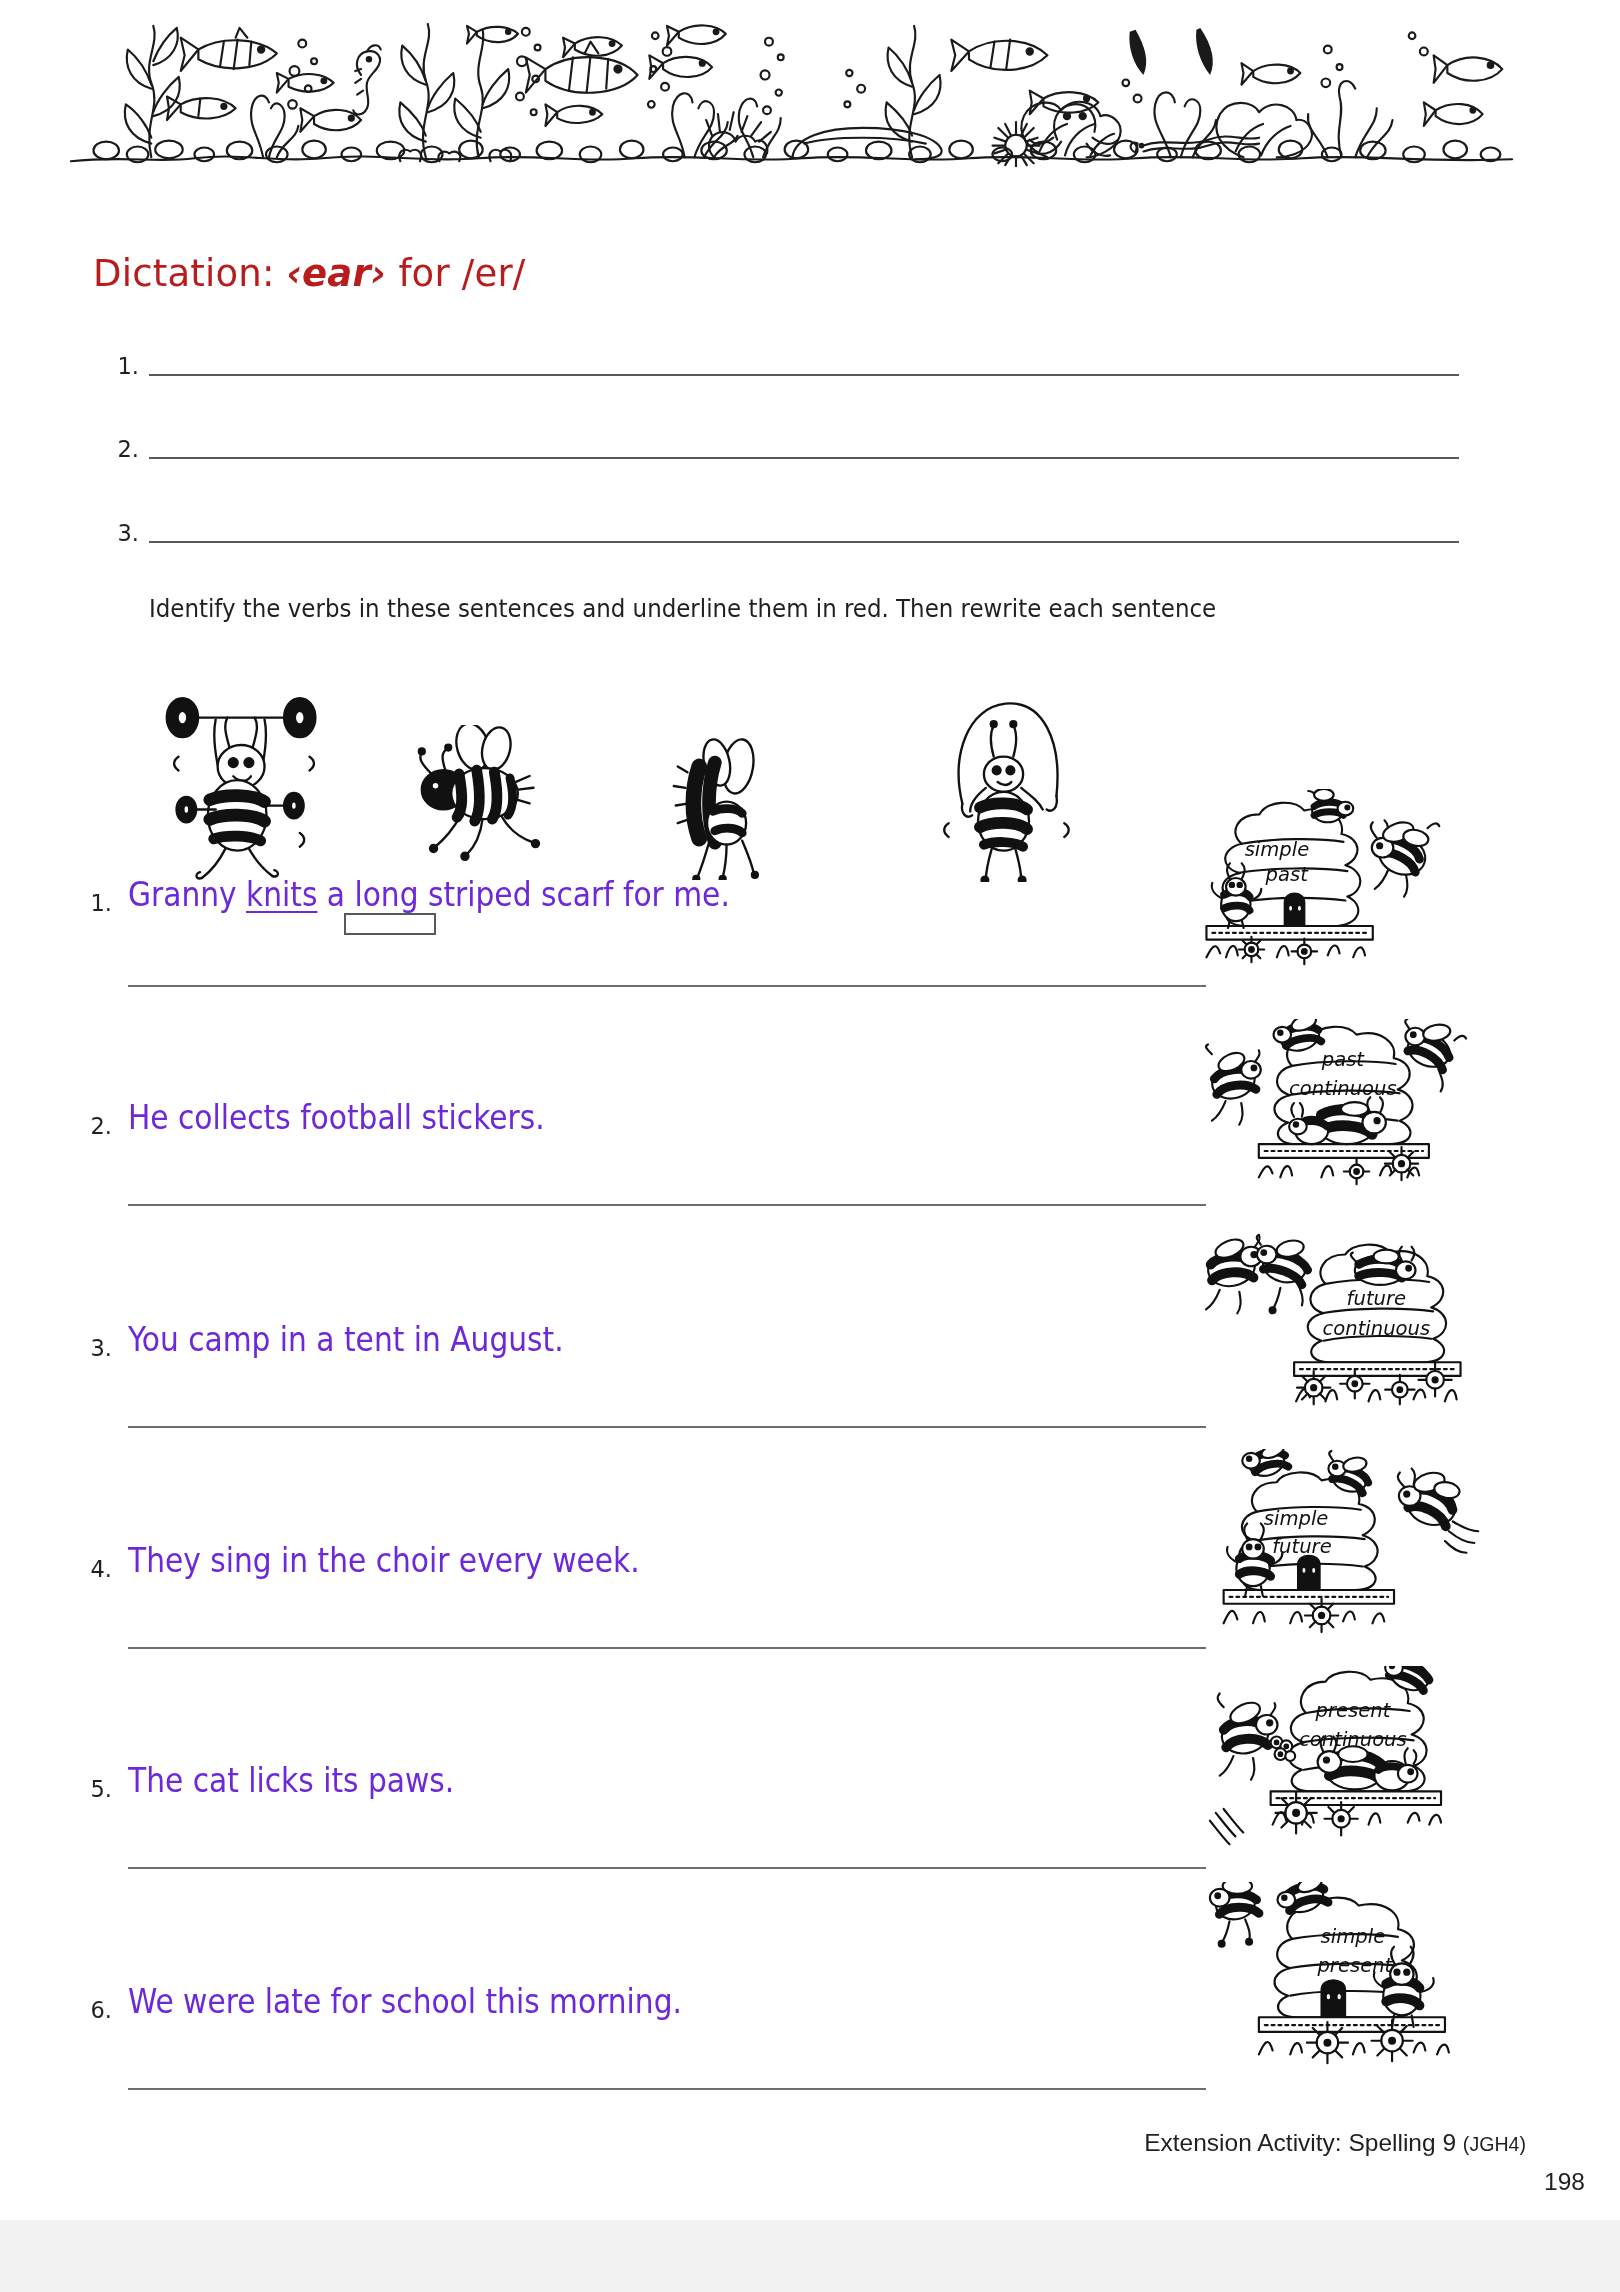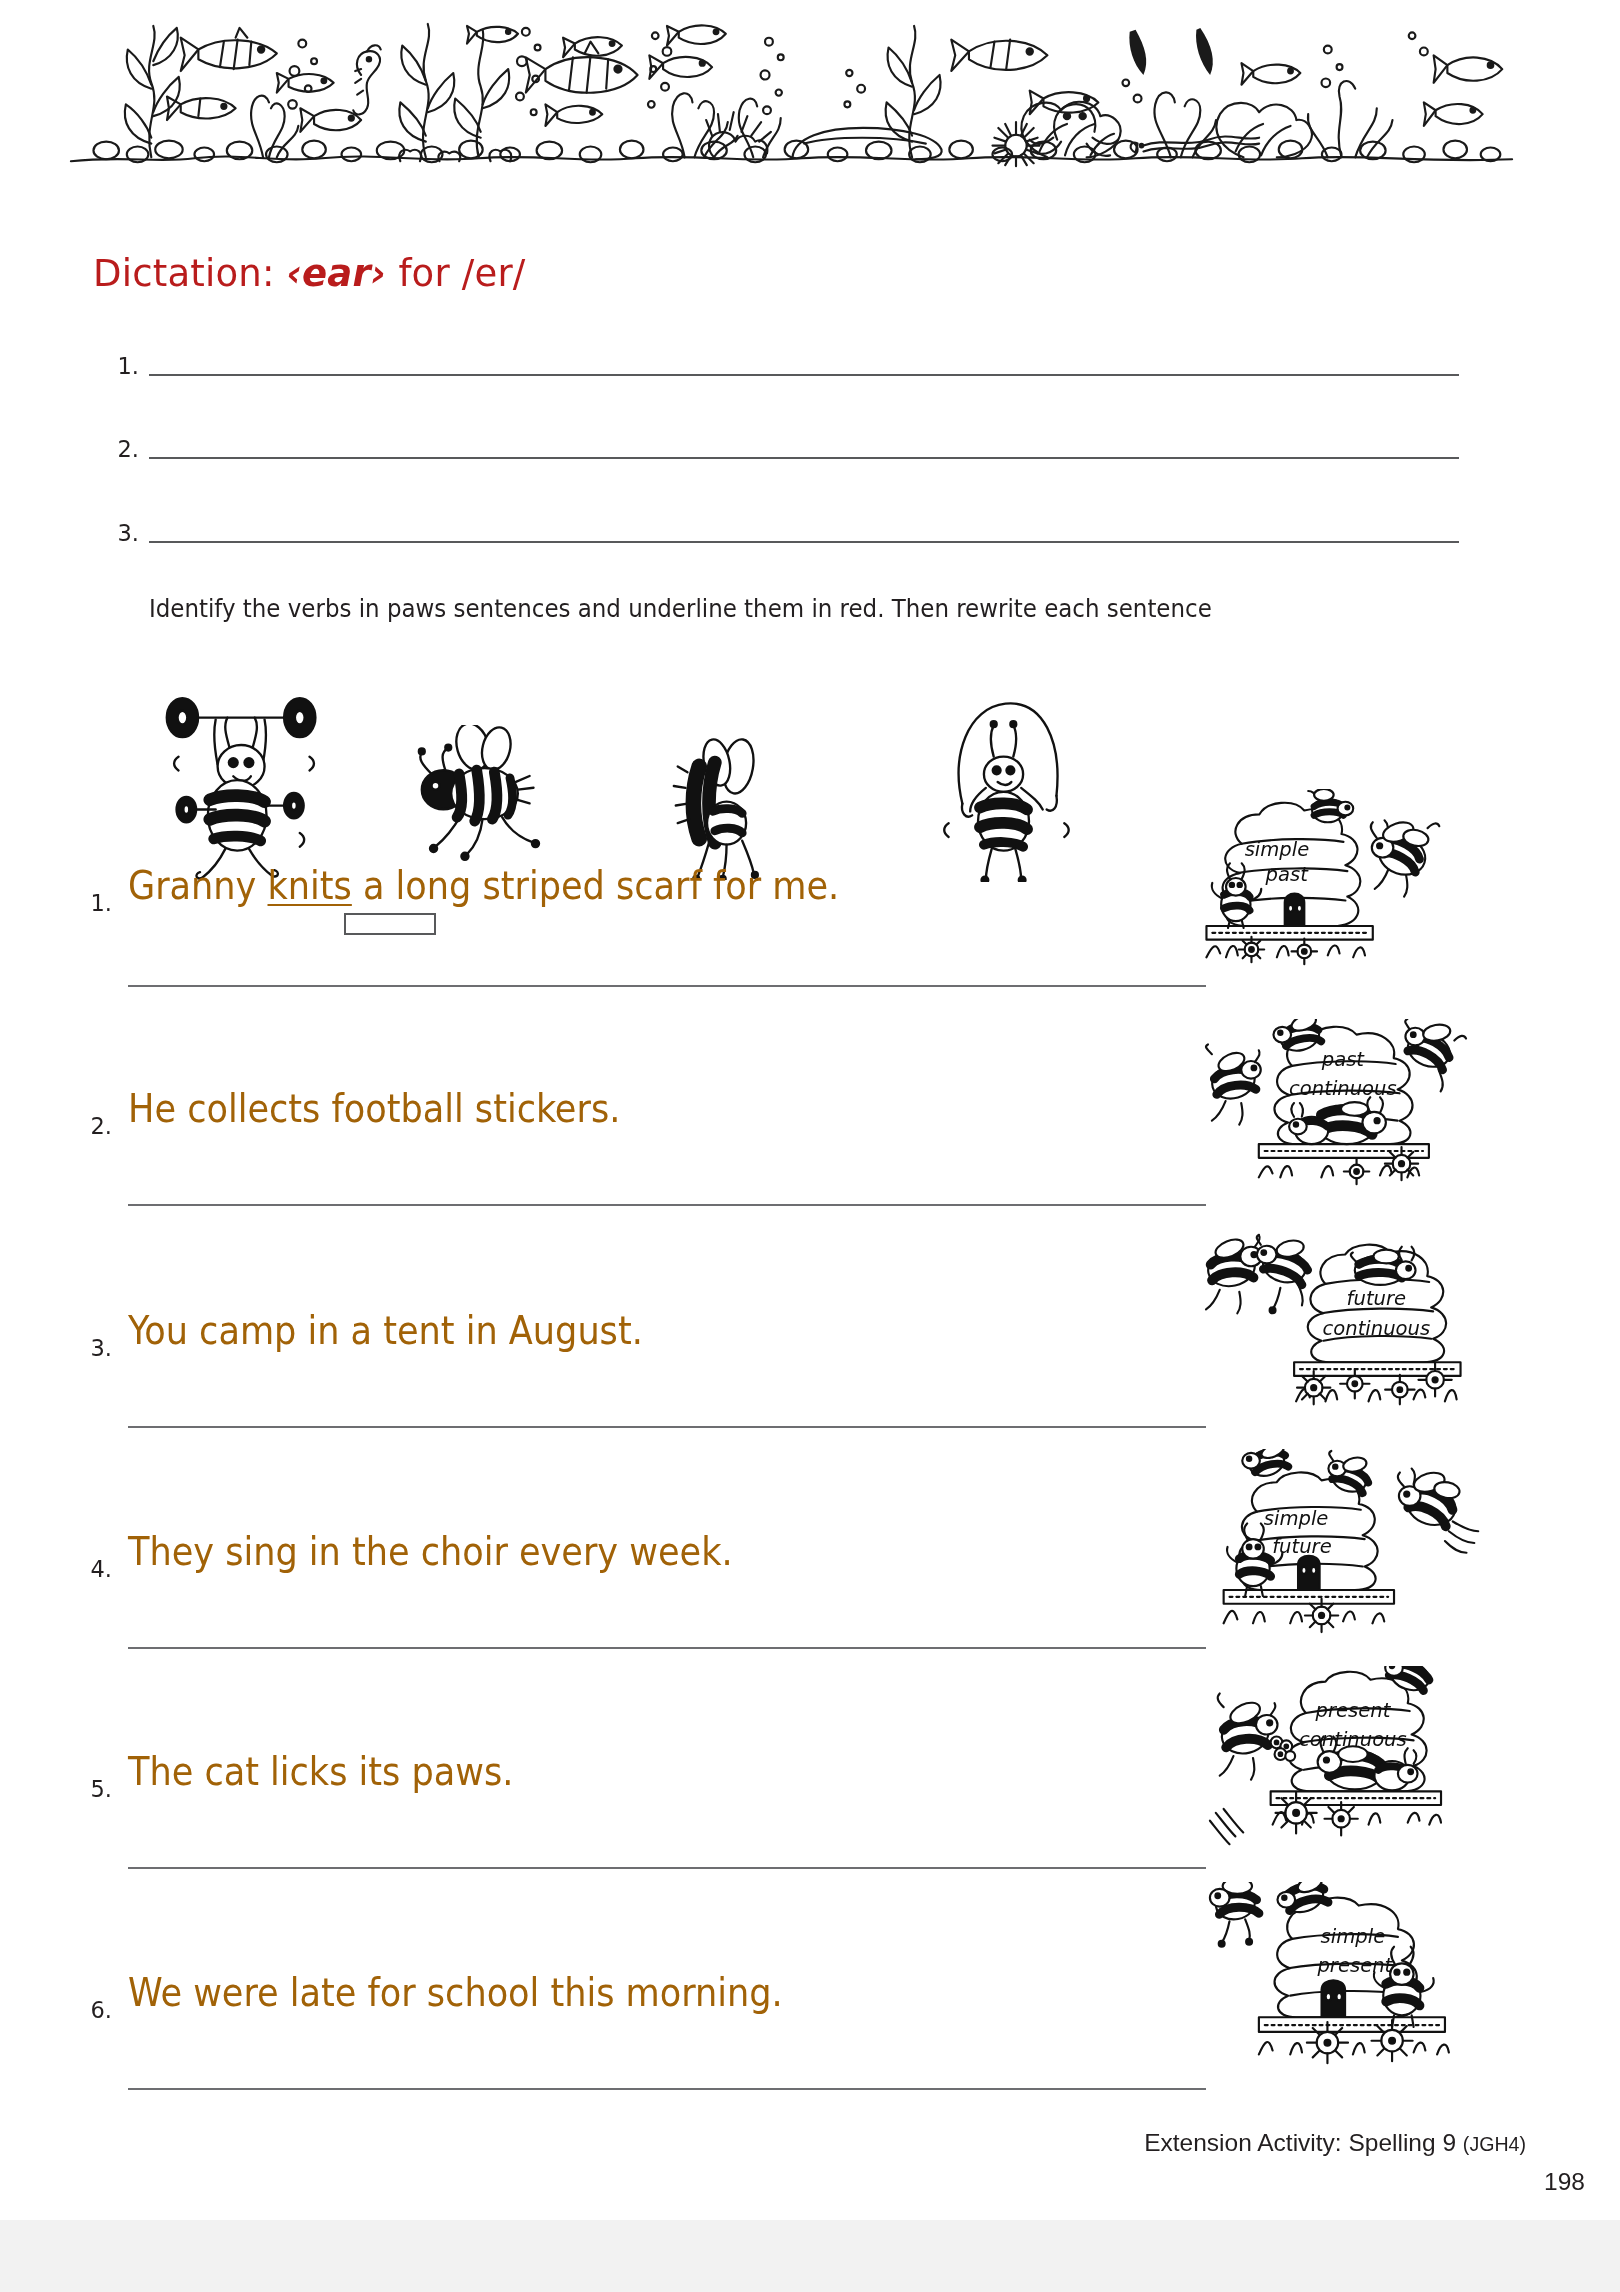--- a/index.html
+++ b/index.html
@@ -118,24 +118,25 @@
     left: 0;
     width: 43px;
     text-align: right;
     font-size: 22.5px;
     color: #231f20;
     font-family: "DejaVu Sans", sans-serif;
   }
   .s-text {
     position: absolute;
     left: 59px;
-    font-size: 39px;
-    color: #a16207;
+    font-size: 33px;
+    color: #6d28d9;
     white-space: nowrap;
     font-family: "DejaVu Sans Condensed", "DejaVu Sans", sans-serif;
+    margin-top: 12px;
   }
   .s-text .verb-marked {
     text-decoration: underline;
     text-underline-offset: 4.9px;
     text-decoration-thickness: 2px;
   }
   .verb-box {
     position: absolute;
     border: 2px solid #58595b;
     background: #ffffff;
@@ -482,21 +483,21 @@
     <div class="dict-row" style="top:428px;">
       <span class="dict-num">2.</span>
       <span class="dict-rule"></span>
     </div>
     <div class="dict-row" style="top:512px;">
       <span class="dict-num">3.</span>
       <span class="dict-rule"></span>
     </div>
 
     <div class="instructions">
-      <div>Identify the verbs in paws sentences and underline them in red. Then rewrite each sentence</div>
+      <div>Identify the verbs in these sentences and underline them in red. Then rewrite each sentence</div>
     </div>
 
     <div class="bee-row">
 
       <div class="bee-figure" style="left:9.8px; top:9.8px; width:176px; height:186px;">
         <svg viewBox="0 0 180 190" xmlns="http://www.w3.org/2000/svg">
           <g stroke="#111" stroke-width="2.4" fill="none" stroke-linecap="round">
 
             <line x1="26" y1="22" x2="146" y2="22"></line>
             <ellipse cx="26" cy="22" rx="16" ry="20" fill="#111"></ellipse>

